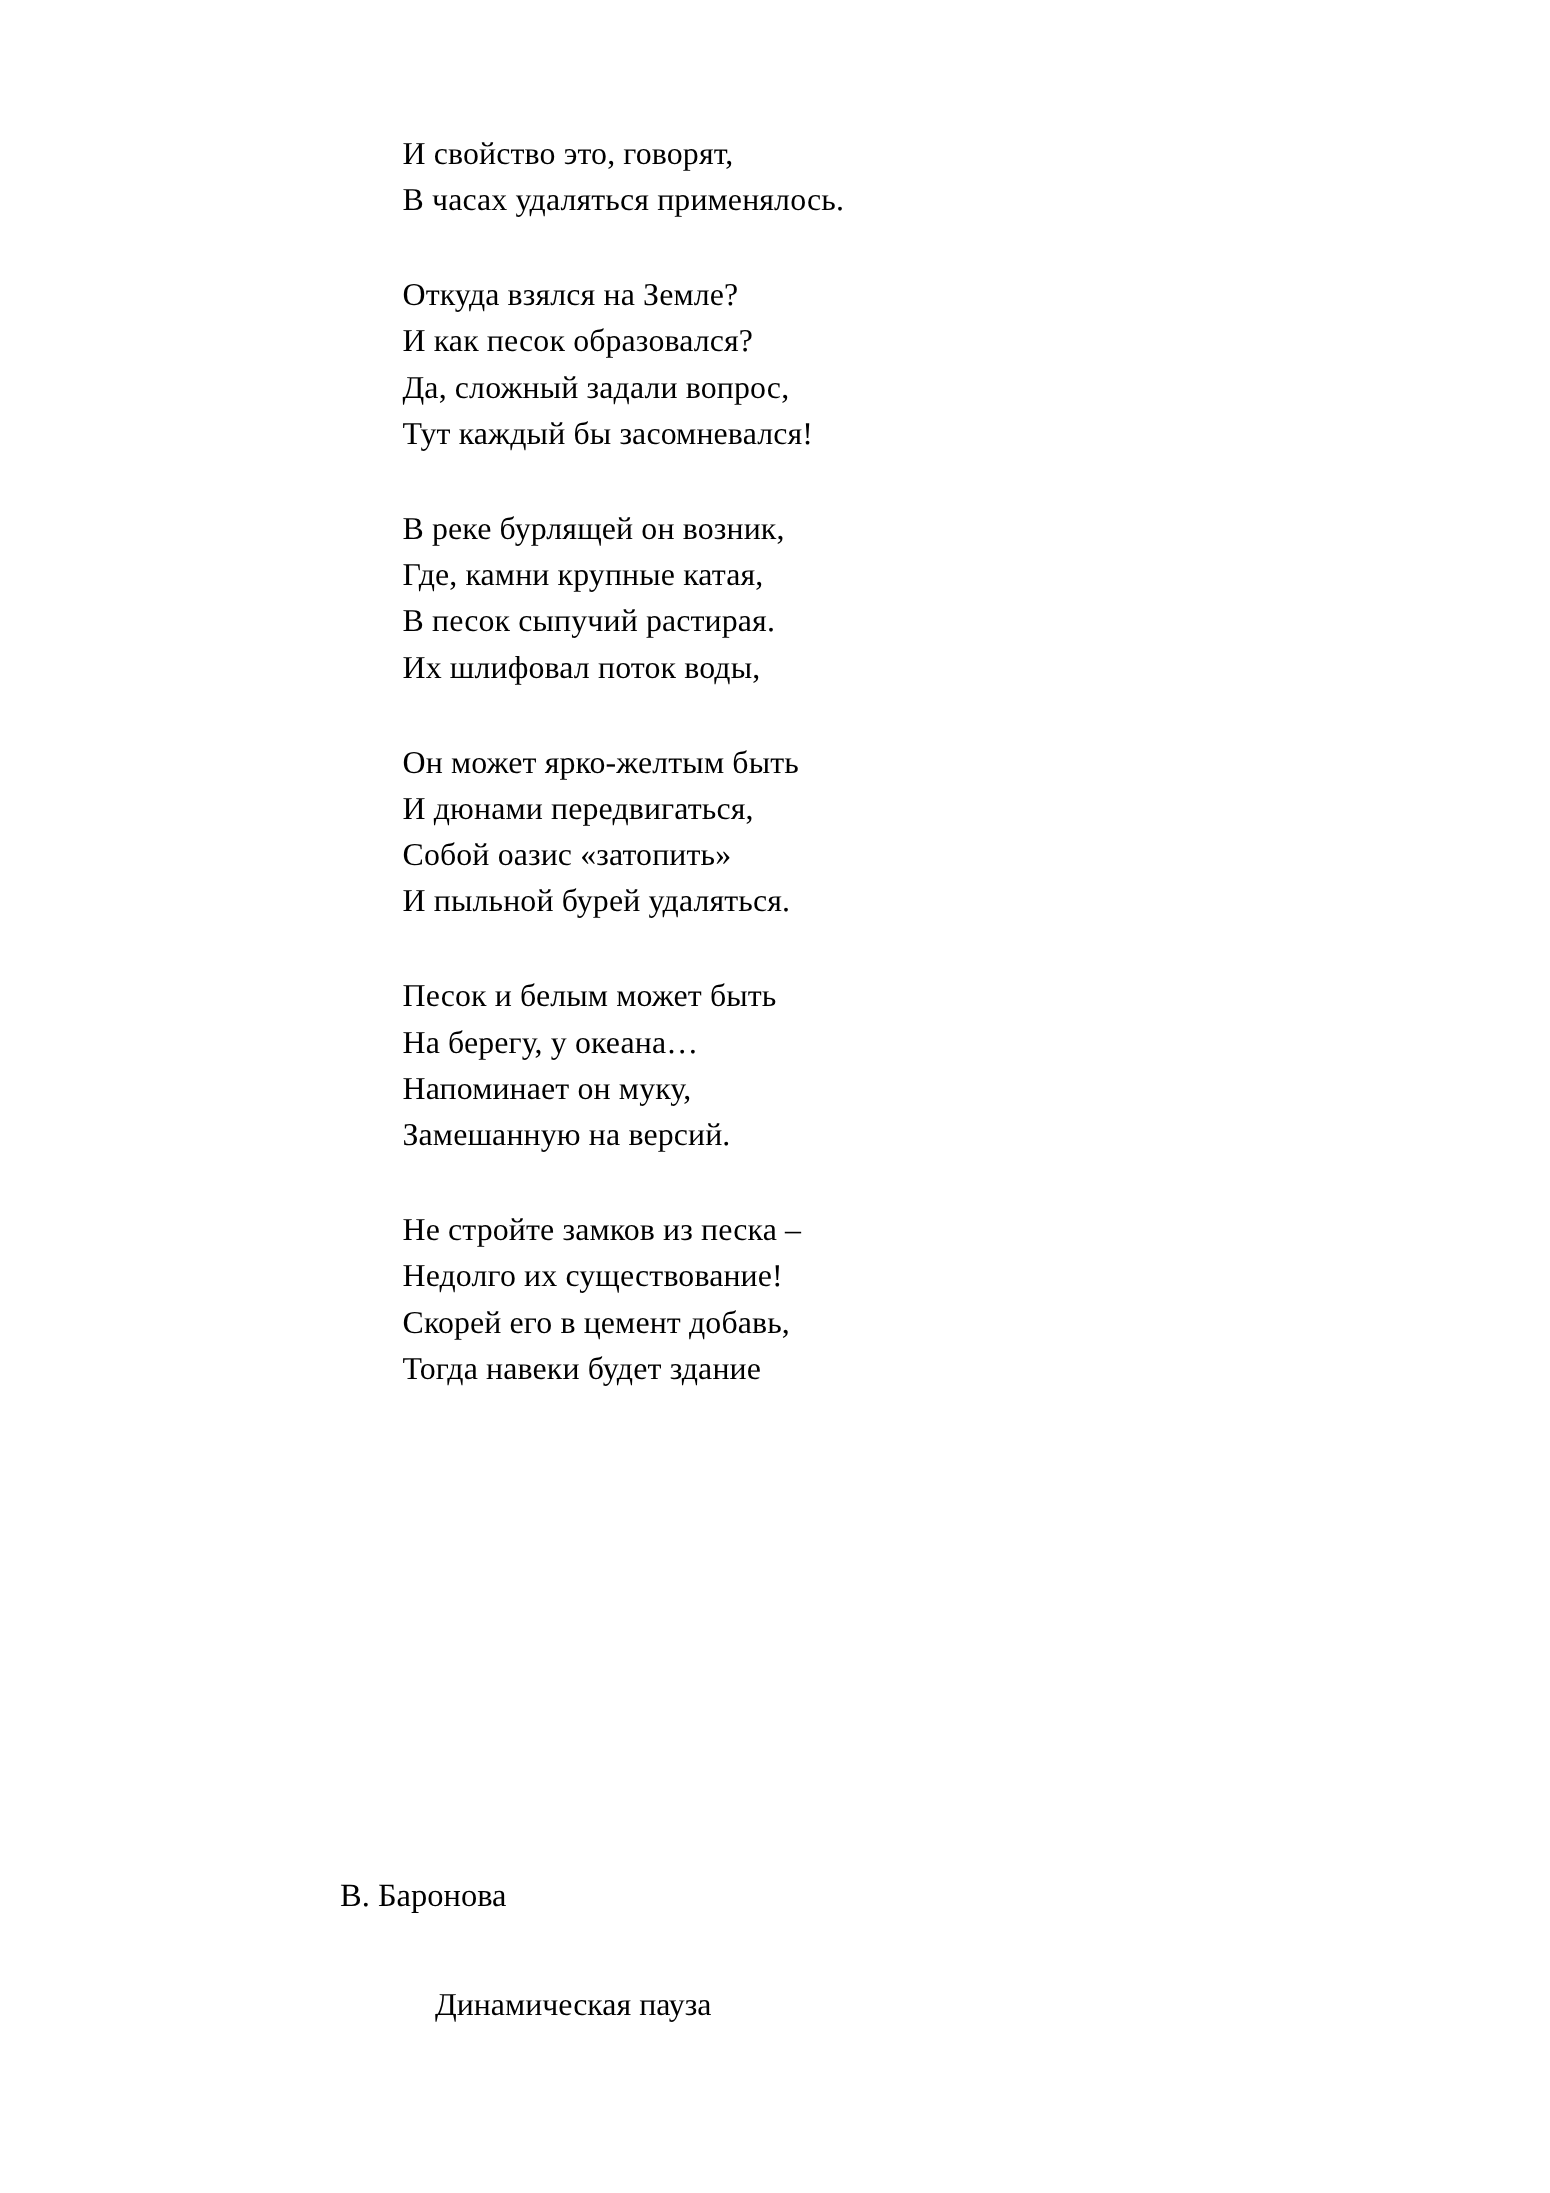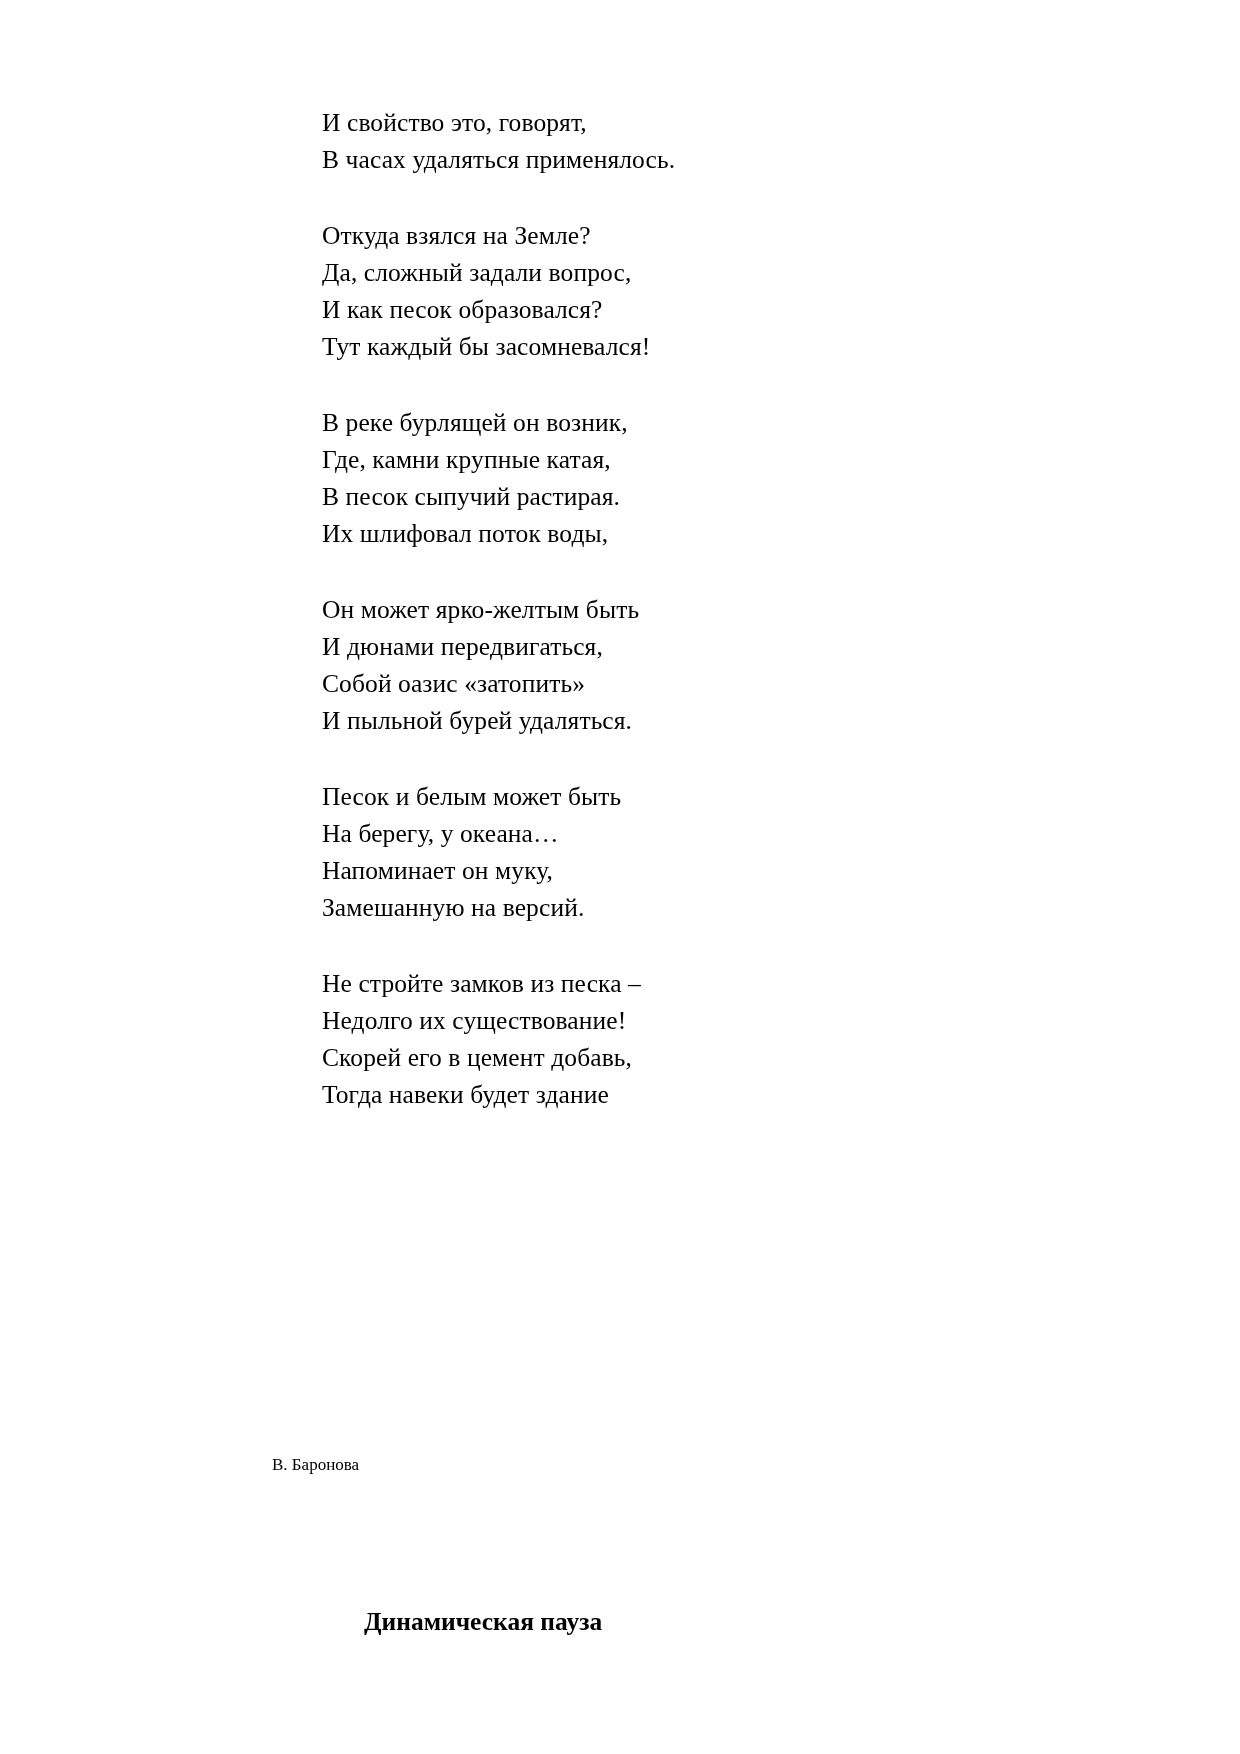--- a/index.html
+++ b/index.html
@@ -32,52 +32,51 @@
   }
   .verse-line {
     font-size: 25.5px;
     line-height: 37px;
     white-space: pre;
     letter-spacing: 0.1px;
   }
   .attribution {
     position: absolute;
     left: 160px;
-    top: 1446px;
-    font-size: 17px;
+    top: 1498px;
+    font-size: 26px;
     line-height: 37px;
     white-space: pre;
   }
   .section-heading {
     position: absolute;
-    left: 252px;
+    left: 236px;
     top: 1585px;
     font-size: 25.5px;
     line-height: 37px;
-    font-weight: bold;
+    font-weight: normal;
     white-space: pre;
-    margin-top: 18px;
   }
 </style>
 </head>
 <body>
 
 <div class="page">
 
   <div class="poem-body">
 
     <div class="stanza">
       <div class="verse-line">И свойство это, говорят,</div>
       <div class="verse-line">В часах удаляться применялось.</div>
     </div>
 
     <div class="stanza">
       <div class="verse-line">Откуда взялся на Земле?</div>
+      <div class="verse-line">И как песок образовался?</div>
       <div class="verse-line">Да, сложный задали вопрос,</div>
-      <div class="verse-line">И как песок образовался?</div>
       <div class="verse-line">Тут каждый бы засомневался!</div>
     </div>
 
 
     <div class="stanza">
       <div class="verse-line">В реке бурлящей он возник,</div>
       <div class="verse-line">Где, камни крупные катая,</div>
       <div class="verse-line">В песок сыпучий растирая.</div>
       <div class="verse-line">Их шлифовал поток воды,</div>
     </div>

